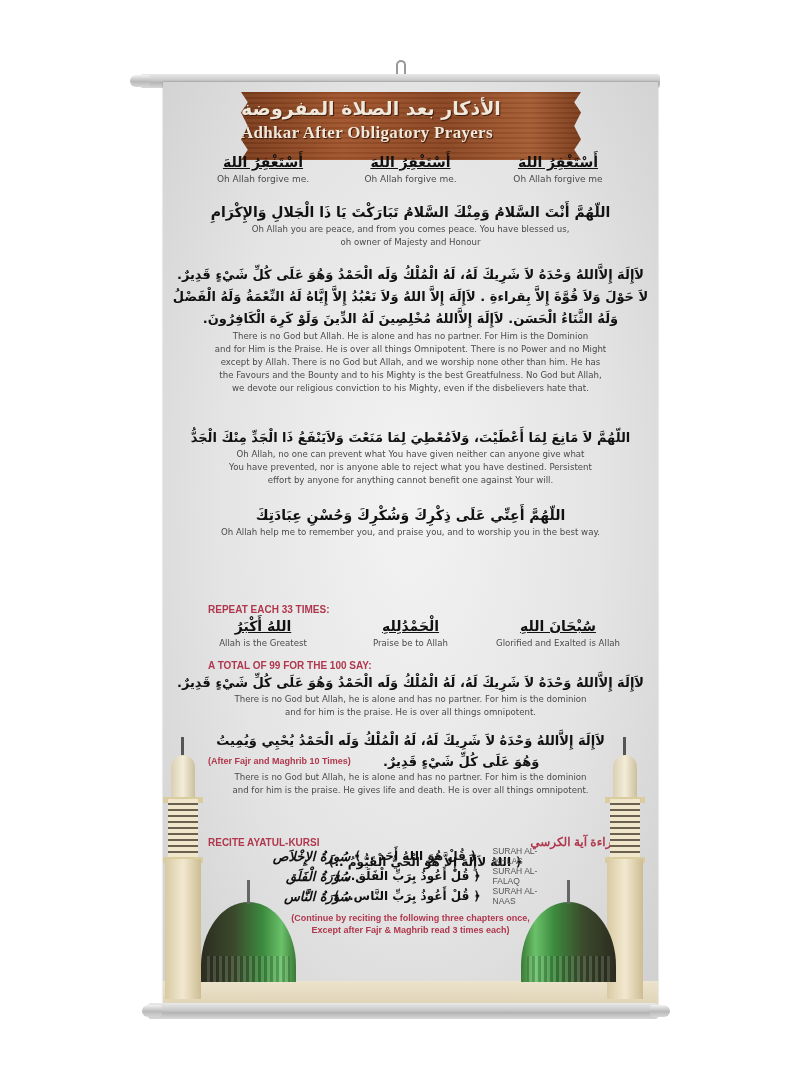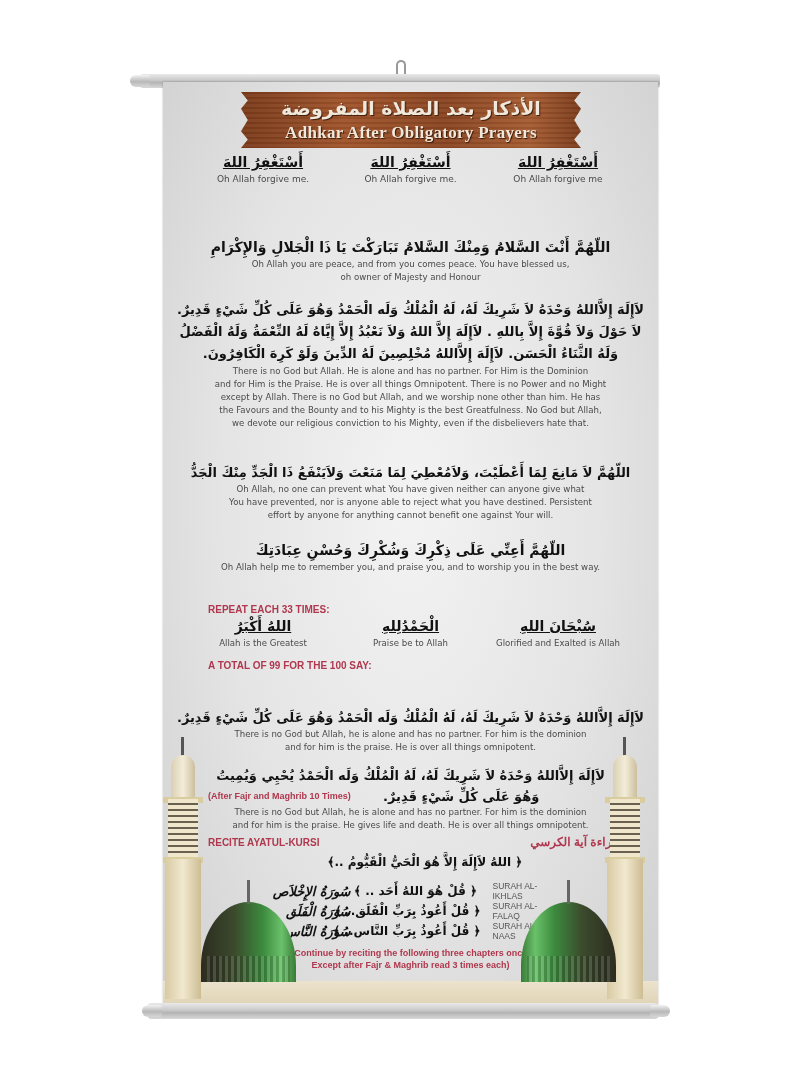--- a/index.html
+++ b/index.html
@@ -34,40 +34,40 @@
     box-shadow: 0 0 2px rgba(0,0,0,0.25);
     overflow: hidden;
   }
   .banner-bottom-strip {
     position: absolute; left: 0; right: 0; bottom: 0; height: 36px;
     background: linear-gradient(#ece3cd, #d9ccaa);
   }
 
   
   .wood {
-    position: absolute; left: 78px; top: 10px; width: 340px; height: 56px;
+    position: absolute; left: 78px; top: 10px; width: 340px; height: 68px;
     background:
       repeating-linear-gradient(180deg, rgba(0,0,0,0.06) 0 2px, rgba(255,255,255,0.04) 2px 5px),
       linear-gradient(90deg, #7a3b1b, #a0542b 30%, #8a4522 60%, #a55c32 85%, #7b3c1c);
-    text-align: center; color: #f1e8dc;
+    text-align: left; color: #f1e8dc;
     clip-path: polygon(0 0, 100% 0, 98% 15%, 100% 30%, 98% 50%, 100% 70%, 98% 85%, 100% 100%, 0 100%, 2% 85%, 0 70%, 2% 50%, 0 30%, 2% 15%);
   }
   .wood .ar { font-family: "DejaVu Sans", sans-serif; font-size: 19px; font-weight: bold; line-height: 28px; padding-top: 2px; text-shadow: 1px 1px 1px #3b1a08; }
   .wood .en { font-family: "Liberation Serif", serif; font-size: 17px; font-weight: bold; line-height: 22px; letter-spacing: 0.3px; text-shadow: 1px 1px 1px #3b1a08; }
   .ar-line {
     direction: rtl; text-align: center; font-family: "DejaVu Sans", sans-serif;
     font-weight: bold; font-size: 14px; color: #111; line-height: 21px; white-space: nowrap;
   }
   .en-line {
     text-align: center; font-family: "DejaVu Sans", sans-serif; font-size: 8.6px;
     color: #4a4a4a; line-height: 13px;
   }
   .red { color: #b0374d; font-family: "Liberation Sans", sans-serif; font-weight: bold; font-size: 10px; }
 
-  .block { position: absolute; left: 0; width: 100%; margin-top: 35px; }
+  .block { position: absolute; left: 0; width: 100%; }
 
   .trio { position: absolute; left: 30px; width: 435px; display: flex; flex-direction: row-reverse; justify-content: space-between; }
   .trio .cell { width: 140px; text-align: center; }
   .trio .cell .ar-line { font-size: 14px; text-decoration: underline; }
 
   .surah-row { display: flex; direction: ltr; justify-content: center; align-items: center; height: 20px; }
   .surah-row .sname { width: 90px; direction: rtl; text-align: right; font-weight: bold; font-size: 13px; font-style: italic; }
   .surah-row .sverse { width: 130px; direction: rtl; font-weight: bold; font-size: 12px; }
   .surah-row .slabel { width: 80px; font-size: 8.5px; color: #555; padding-left: 12px; font-family: "Liberation Sans", sans-serif; }
 
@@ -118,21 +118,21 @@
   </div>
 
   <div class="block" style="top:120px;">
     <div class="ar-line">اللّهُمَّ أَنْتَ السَّلامُ  وَمِنْكَ السَّلامُ تَبَارَكْتَ يَا ذَا الْجَلالِ وَالإِكْرَامِ</div>
     <div class="en-line">Oh Allah you are peace, and from you comes peace. You have blessed us,</div>
     <div class="en-line">oh owner of Majesty and Honour</div>
   </div>
 
   <div class="block" style="top:182px;">
     <div class="ar-line" style="font-size:13px;line-height:22px;">لاَإِلَهَ إِلاَّاللهُ وَحْدَهُ لاَ شَرِيكَ لَهُ، لَهُ الْمُلْكُ وَلَه الْحَمْدُ وَهُوَ عَلَى كُلِّ شَيْءٍ قَدِيرٌ.</div>
-    <div class="ar-line" style="font-size:13px;line-height:22px;">لاَ حَوْلَ وَلاَ قُوَّةَ إِلاَّ بِاللهِ . لاَإِلَهَ إِلاَّ اللهُ  وَلاَ نَعْبُدُ إِلاَّ إِيَّاهُ  لَهُ النِّعْمَةُ  وَلَهُ الْفَضْلُ</div>
+    <div class="ar-line" style="font-size:13px;line-height:22px;">لاَ حَوْلَ وَلاَ قُوَّةَ إِلاَّ بِقراءةِ . لاَإِلَهَ إِلاَّ اللهُ  وَلاَ نَعْبُدُ إِلاَّ إِيَّاهُ  لَهُ النِّعْمَةُ  وَلَهُ الْفَضْلُ</div>
     <div class="ar-line" style="font-size:13px;line-height:22px;">وَلَهُ الثَّنَاءُ الْحَسَن. لاَإِلَهَ إِلاَّاللهُ مُخْلِصِينَ لَهُ الدِّينَ  وَلَوْ كَرِهَ الْكَافِرُونَ.</div>
     <div class="en-line">There is no God but Allah. He is alone and has no partner. For Him is the Dominion</div>
     <div class="en-line">and for Him is the Praise. He is over all things Omnipotent. There is no Power and no Might</div>
     <div class="en-line">except by Allah. There is no God but Allah, and we worship none other than him. He has</div>
     <div class="en-line">the Favours and the Bounty and to his Mighty is the best Greatfulness. No God but Allah,</div>
     <div class="en-line">we devote our religious conviction to his Mighty, even if the disbelievers hate that.</div>
   </div>
 
   <div class="block" style="top:345px;">
     <div class="ar-line" style="font-size:13px;">اللّهُمَّ لاَ مَانِعَ لِمَا أَعْطَيْتَ،   وَلاَمُعْطِيَ لِمَا مَنَعْتَ وَلاَيَنْفَعُ ذَا الْجَدِّ مِنْكَ الْجَدُّ</div>

